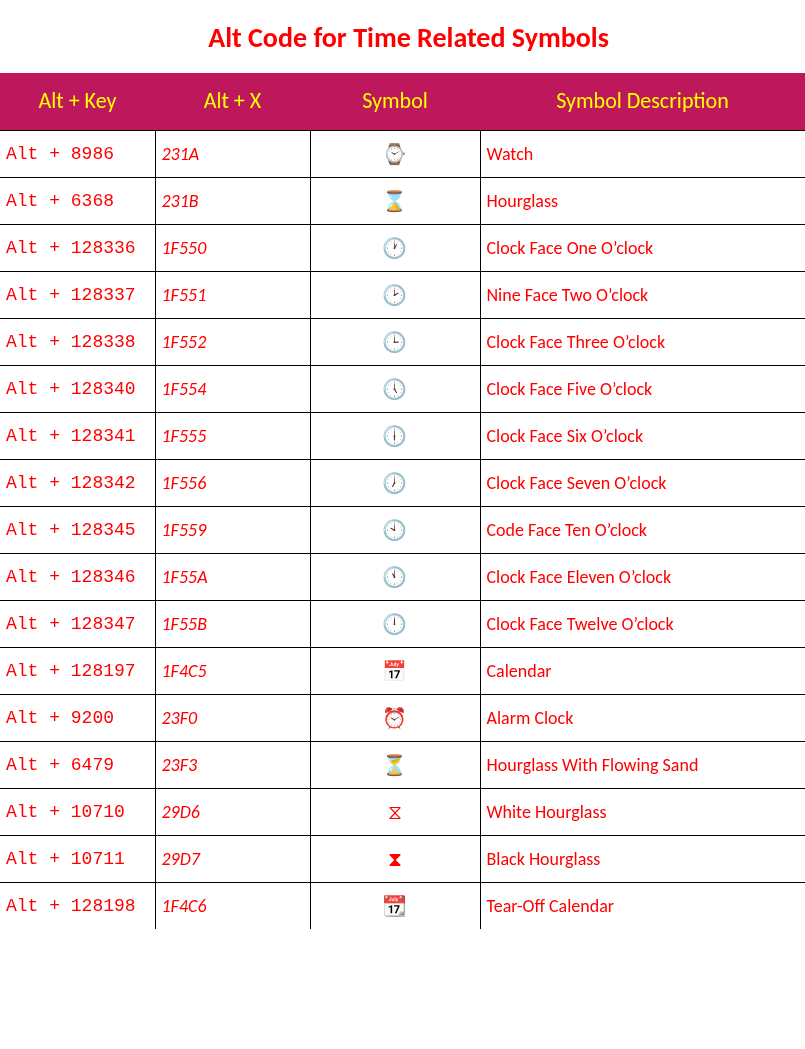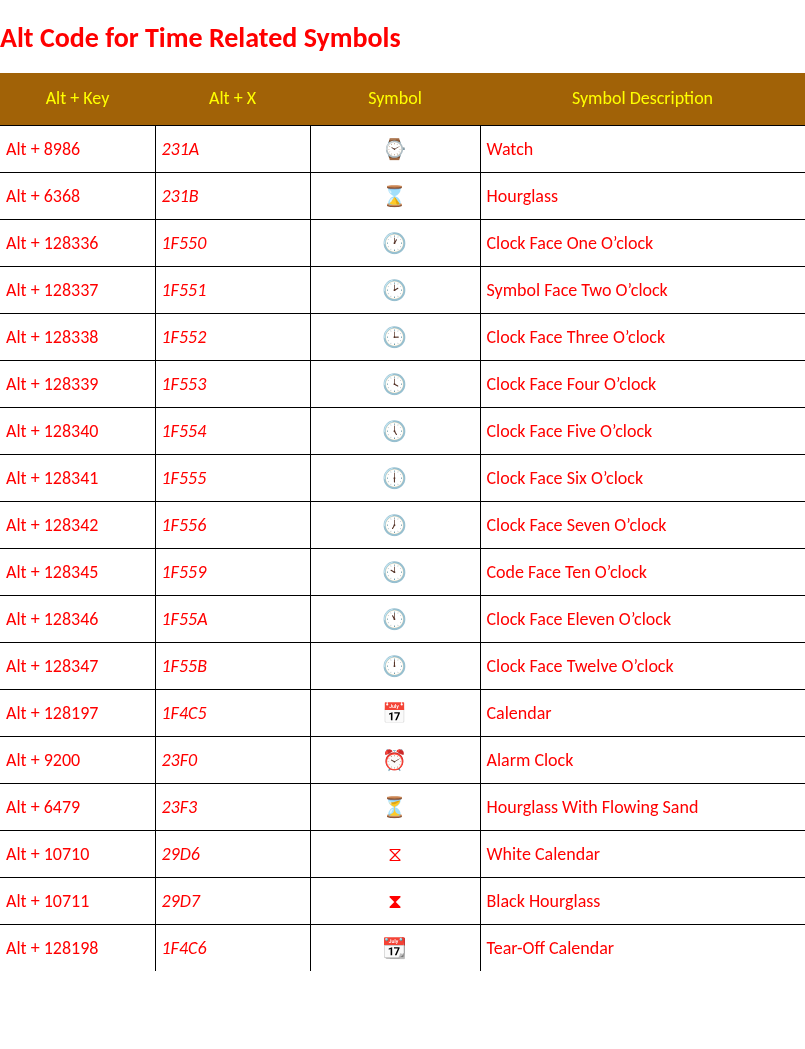--- a/index.html
+++ b/index.html
@@ -7,49 +7,50 @@
     margin: 0;
     padding: 0;
     background: #ffffff;
     font-family: Calibri, Arial, sans-serif;
     width: 805px;
   }
   .title {
     color: #ff0000;
     font-weight: bold;
     font-size: 28px;
-    padding: 20px 0 18px 0;
+    text-align: center;
+    padding: 20px 0 18px 12px;
   }
   table {
     border-collapse: collapse;
     width: 100%;
   }
   thead th {
-    background: #a16207;
+    background: #be185d;
     color: #ffff00;
     font-weight: normal;
-    font-size: 18px;
+    font-size: 22px;
     padding: 14px 8px 16px 8px;
     text-align: center;
     border: none;
   }
   thead th:first-child { text-align: center; padding-left: 20px; padding-right: 20px;}
   tbody td {
     border: 1px solid #000000;
     color: #ff0000;
     font-size: 18px;
     padding: 11px 6px;
     vertical-align: middle;
     height: 46px;
   }
   tbody td.col-altkey { width: 155px; }
   tbody td.col-altx   { width: 155px; font-style: italic; }
   tbody td.col-symbol { width: 170px; text-align: center; font-size: 20px; }
   tbody td.col-desc   { }
-  tbody tr td:first-child { border-left: none; }
+  tbody tr td:first-child { border-left: none; font-family: Liberation Mono, monospace; }
   tbody tr td:last-child { border-right: none; margin-top: 8px; }
   tbody tr:last-child td { border-bottom: none; }
 </style>
 </head>
 <body>
 
 <div class="title">Alt Code for Time Related Symbols</div>
 
 <table>
   <thead>
@@ -76,33 +77,27 @@
       <tr>
         <td class="col-altkey">Alt + 128336</td>
         <td class="col-altx">1F550</td>
         <td class="col-symbol">🕐</td>
         <td class="col-desc">Clock Face One O’clock</td>
       </tr>
       <tr>
         <td class="col-altkey">Alt + 128337</td>
         <td class="col-altx">1F551</td>
         <td class="col-symbol">🕑</td>
-        <td class="col-desc">Symbol Face Two O’clock</td>
+        <td class="col-desc">Nine Face Two O’clock</td>
       </tr>
       <tr>
         <td class="col-altkey">Alt + 128338</td>
         <td class="col-altx">1F552</td>
         <td class="col-symbol">🕒</td>
         <td class="col-desc">Clock Face Three O’clock</td>
-      </tr>
-      <tr>
-        <td class="col-altkey">Alt + 128339</td>
-        <td class="col-altx">1F553</td>
-        <td class="col-symbol">🕓</td>
-        <td class="col-desc">Clock Face Four O’clock</td>
       </tr>
       <tr>
         <td class="col-altkey">Alt + 128340</td>
         <td class="col-altx">1F554</td>
         <td class="col-symbol">🕔</td>
         <td class="col-desc">Clock Face Five O’clock</td>
       </tr>
       <tr>
         <td class="col-altkey">Alt + 128341</td>
         <td class="col-altx">1F555</td>
@@ -148,21 +143,21 @@
       <tr>
         <td class="col-altkey">Alt + 6479</td>
         <td class="col-altx">23F3</td>
         <td class="col-symbol">⏳</td>
         <td class="col-desc">Hourglass With Flowing Sand</td>
       </tr>
       <tr>
         <td class="col-altkey">Alt + 10710</td>
         <td class="col-altx">29D6</td>
         <td class="col-symbol">⧖</td>
-        <td class="col-desc">White Calendar</td>
+        <td class="col-desc">White Hourglass</td>
       </tr>
       <tr>
         <td class="col-altkey">Alt + 10711</td>
         <td class="col-altx">29D7</td>
         <td class="col-symbol">⧗</td>
         <td class="col-desc">Black Hourglass</td>
       </tr>
       <tr>
         <td class="col-altkey">Alt + 128198</td>
         <td class="col-altx">1F4C6</td>

